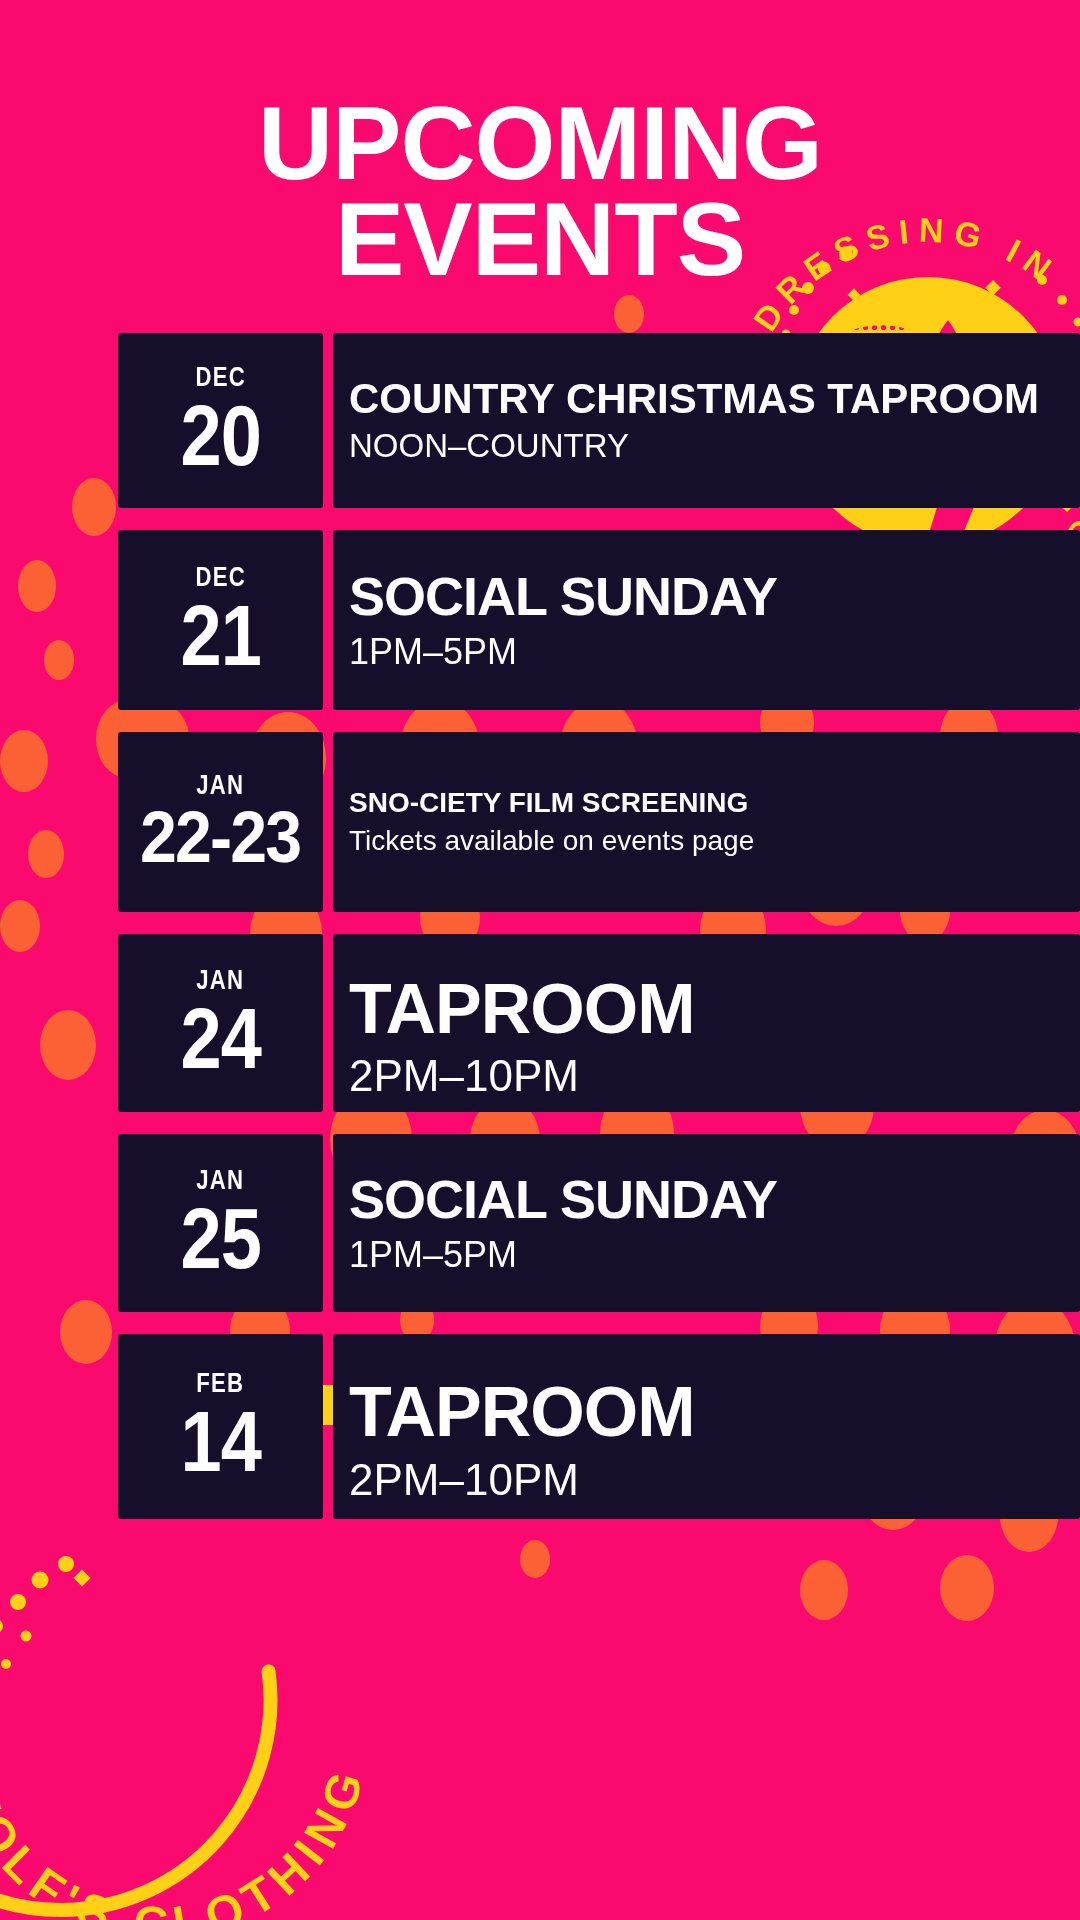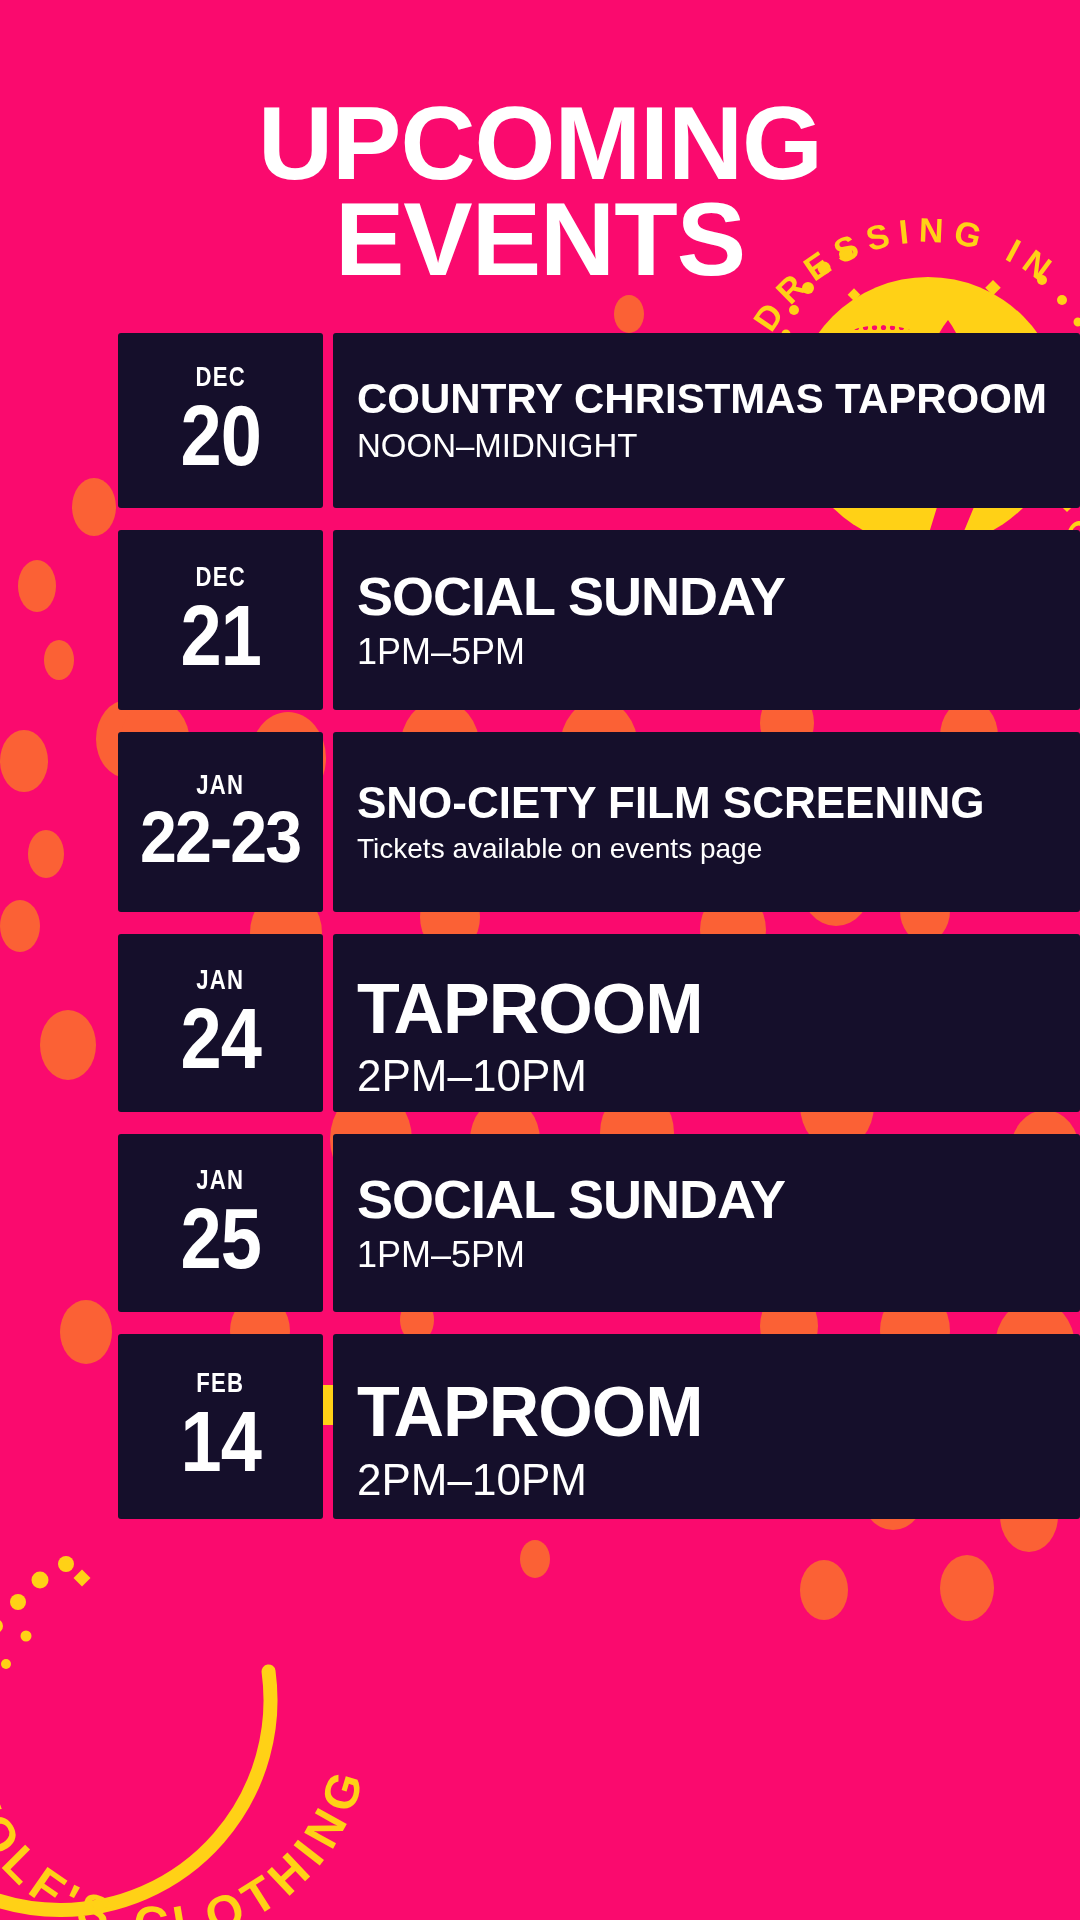--- a/index.html
+++ b/index.html
@@ -102,21 +102,21 @@
     font-family:"Liberation Sans",sans-serif;
   }
   .date-day.range{font-size:72px;letter-spacing:-2px;transform:scaleX(0.92);}
 
   .gap{width:10px;min-width:10px;}
 
   .info-box{
     background:#150F2B;
     flex:1;
     border-radius:3px;
-    padding:26px 30px 26px 24px;
+    padding:26px 30px 26px 16px;
     box-sizing:border-box;
     display:flex;
     flex-direction:column;
     justify-content:center;
   }
   .info-title{
     color:#FFFFFF;
     font-weight:700;
     line-height:0.98;
     letter-spacing:0px;
@@ -131,21 +131,21 @@
     font-family:"Liberation Sans",sans-serif;
   }
 
   
   .sz-md .info-title{font-size:42px;}
   .sz-md .info-sub{font-size:33px;}
   .sz-lg .info-title{font-size:54px;letter-spacing:-1px;}
   .sz-lg .info-sub{font-size:36px;}
   .sz-xl .info-title{font-size:70px;letter-spacing:-1px;margin-top:28px;}
   .sz-xl .info-sub{font-size:44px;}
-  .sz-sm .info-title{font-size:44px;}
+  .sz-sm .info-title{font-size:28px;}
   .sz-sm .info-sub{font-size:28px;font-weight:400;}
 
   
   .h1{height:175px;}
   .h2{height:180px;}
   .h3{height:180px;}
   .h4{height:178px;}
   .h5{height:178px;}
   .h6{height:185px;}
 </style>
@@ -288,21 +288,21 @@
   <div class="events">
 
     <div class="event-row h1 sz-md">
       <div class="date-box">
         <div class="date-month">DEC</div>
         <div class="date-day">20</div>
       </div>
       <div class="gap"></div>
       <div class="info-box">
         <div class="info-title">COUNTRY CHRISTMAS TAPROOM</div>
-        <div class="info-sub">NOON–MIDNIGHT</div>
+        <div class="info-sub">NOON–COUNTRY</div>
       </div>
     </div>
 
     <div class="event-row h2 sz-lg">
       <div class="date-box">
         <div class="date-month">DEC</div>
         <div class="date-day">21</div>
       </div>
       <div class="gap"></div>
       <div class="info-box">

